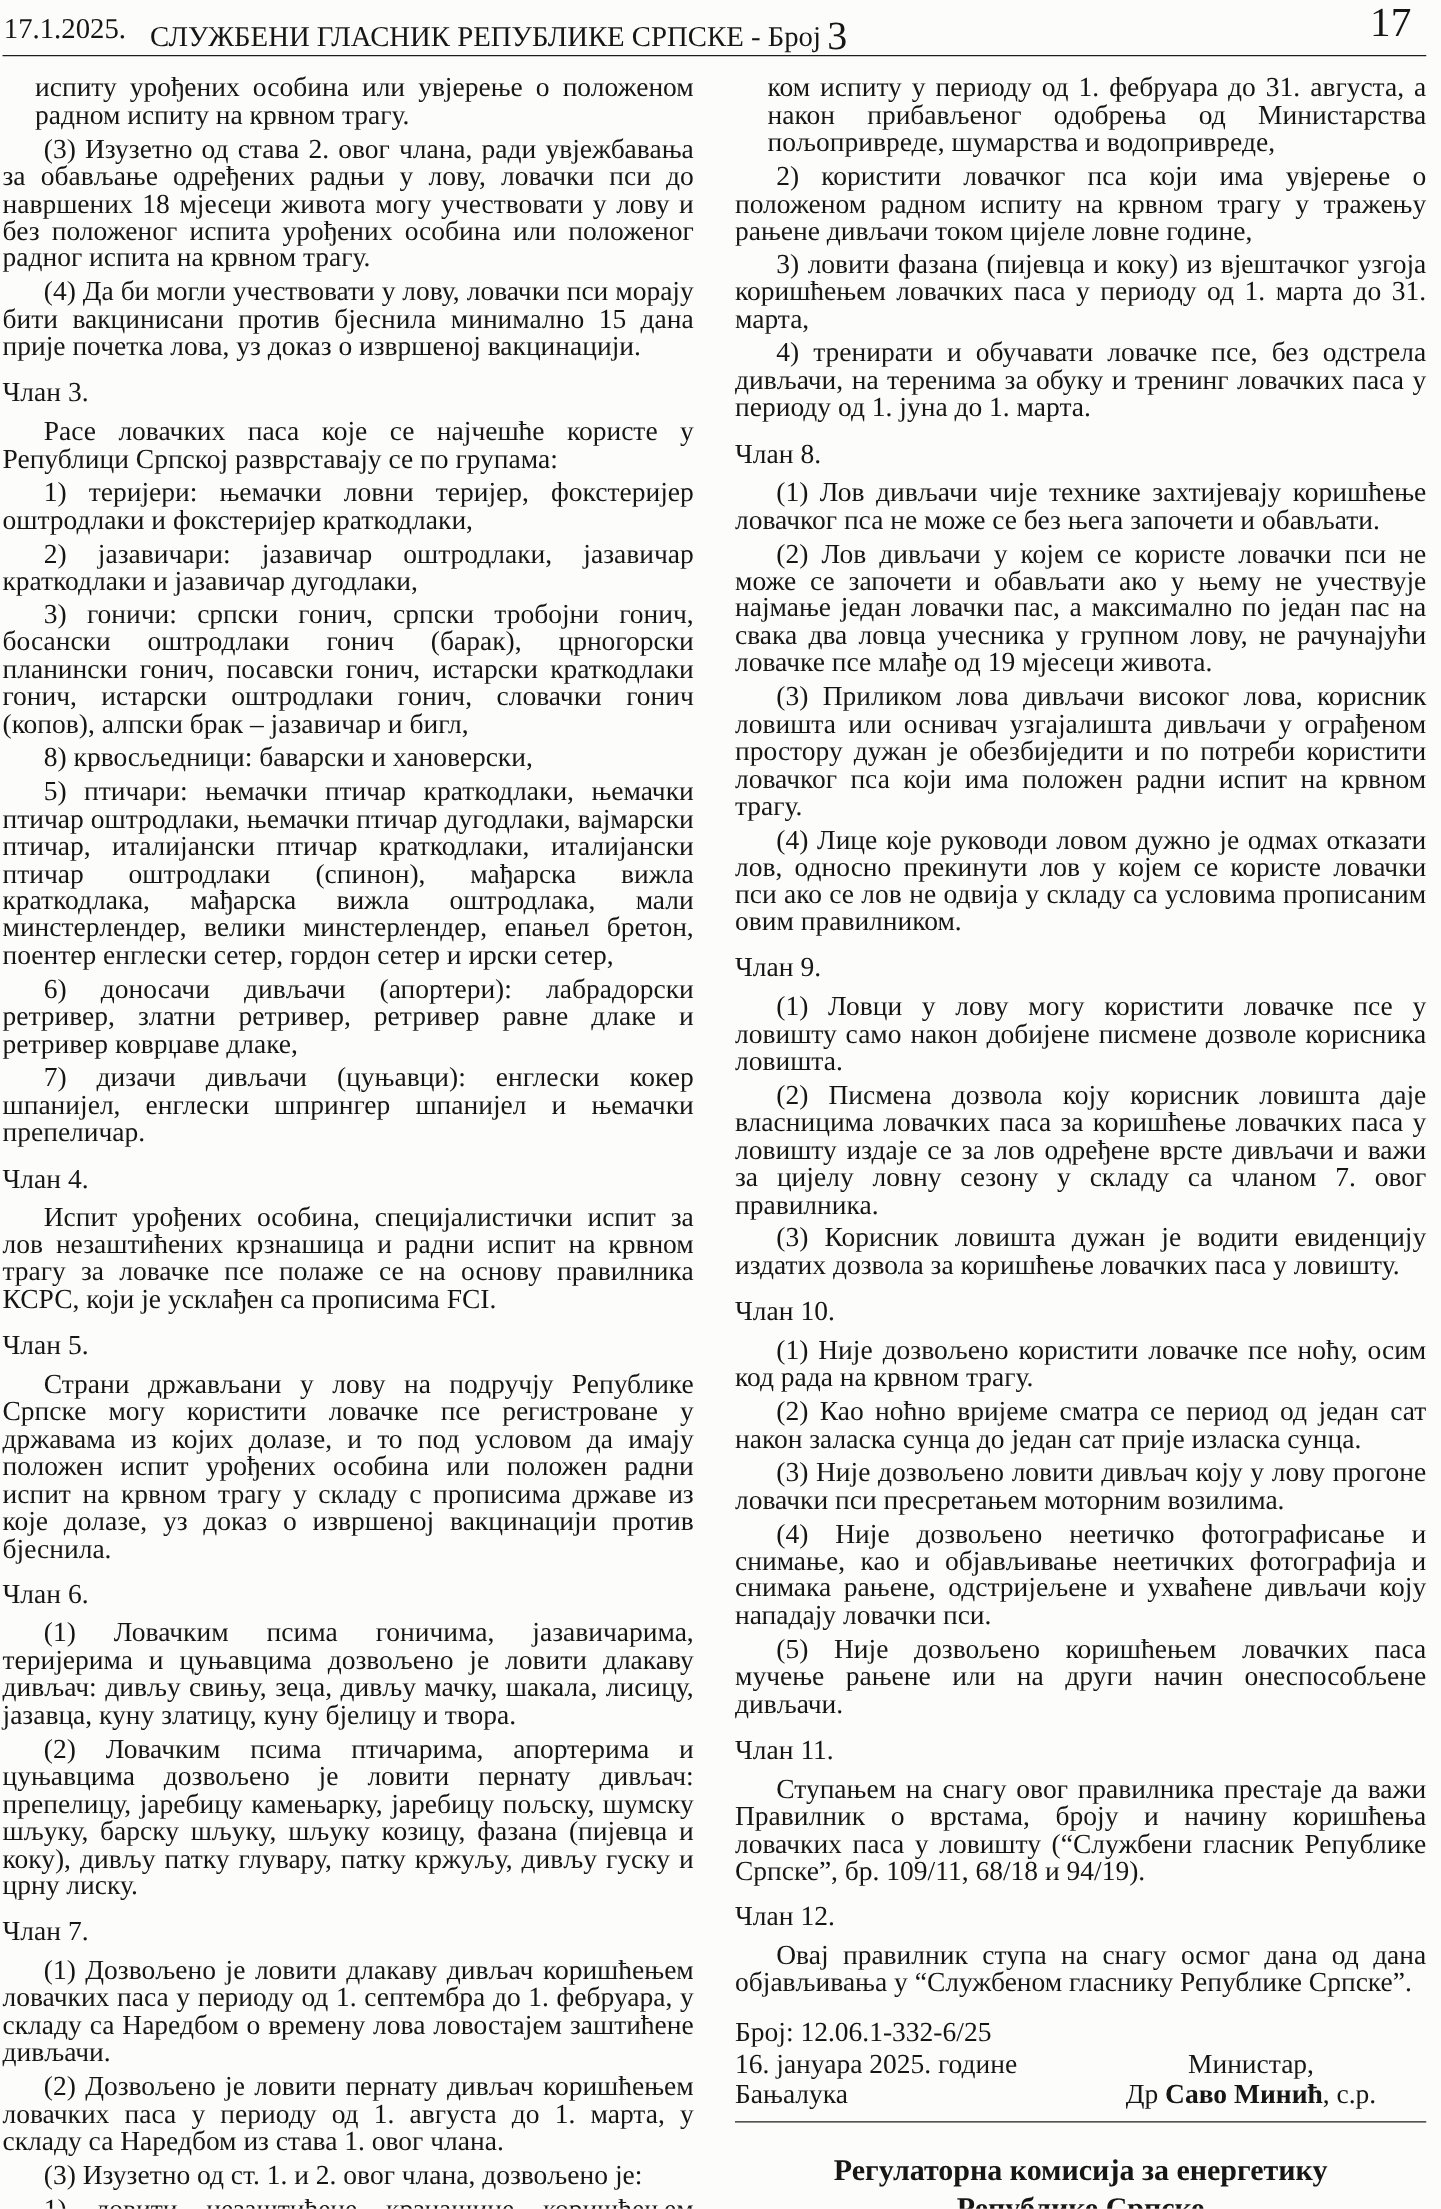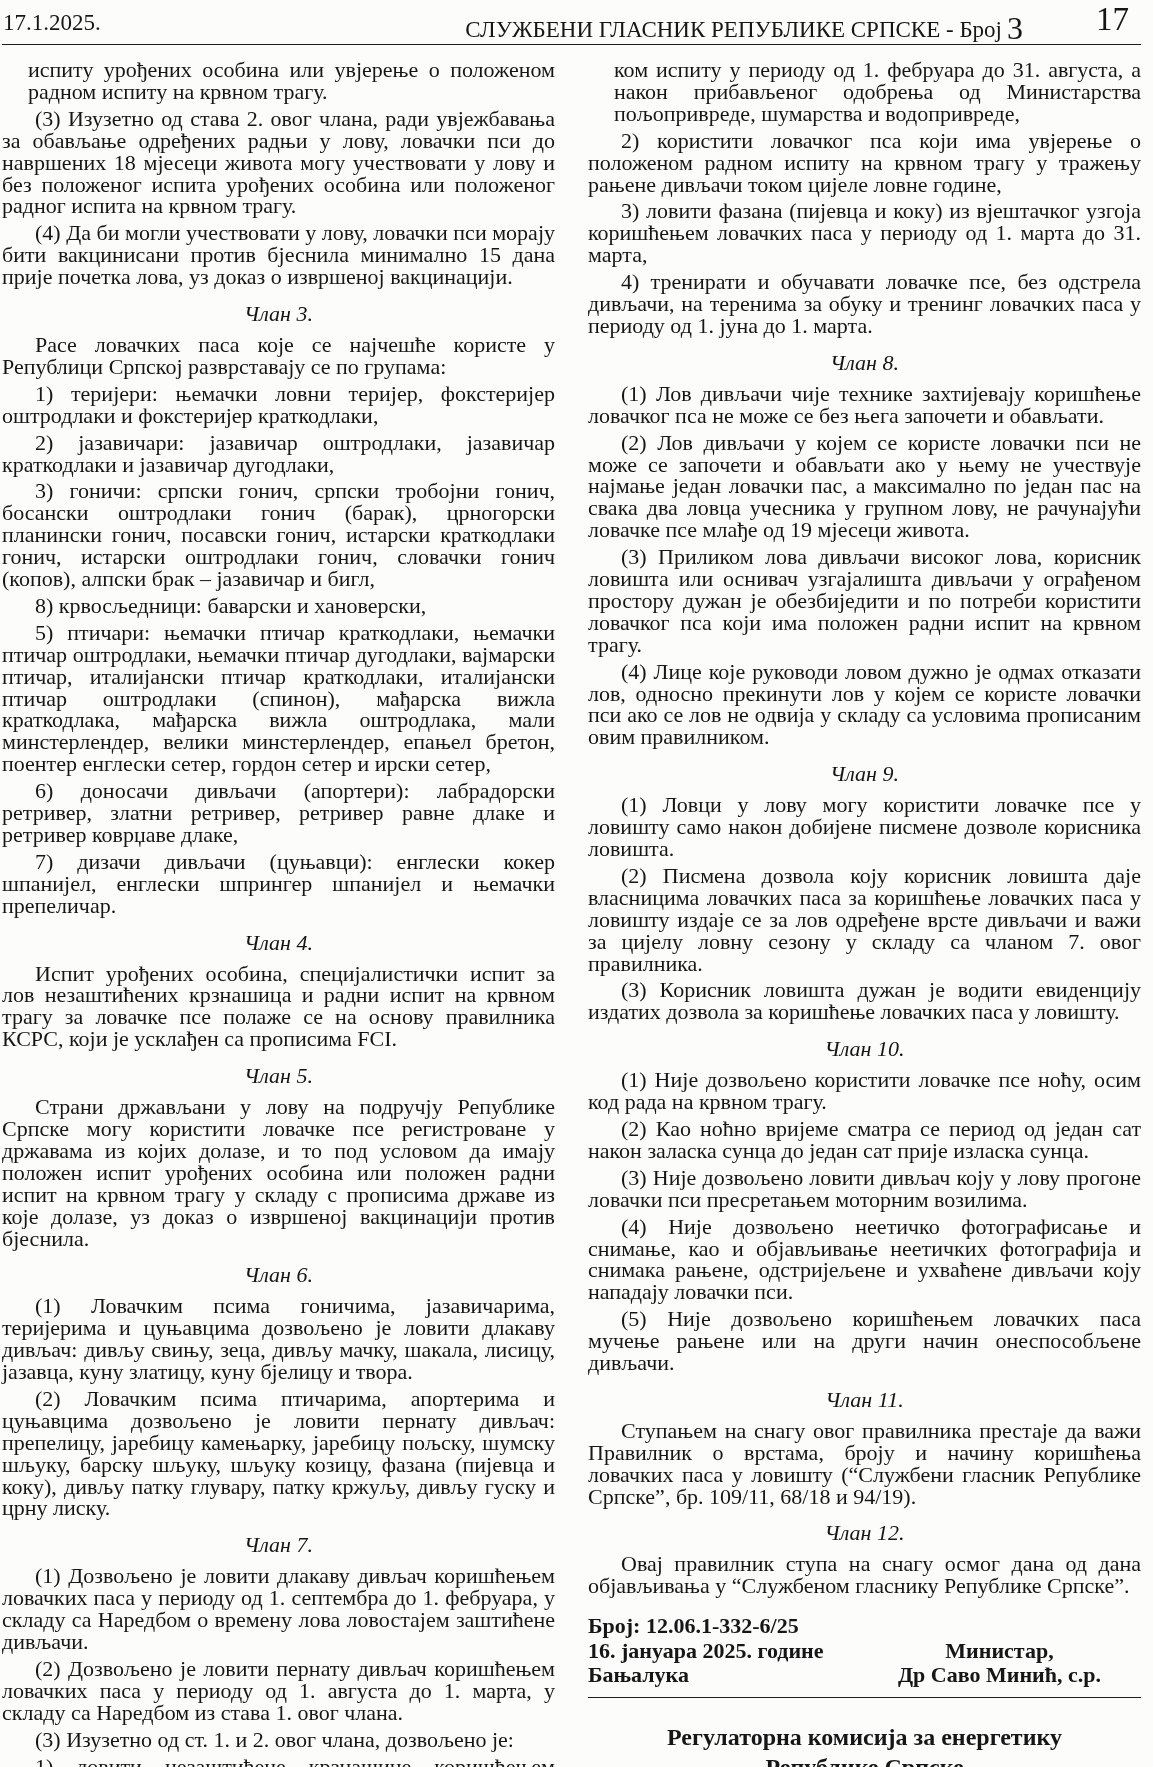--- a/index.html
+++ b/index.html
@@ -6,32 +6,32 @@
   body{
     width:1153px;height:1767px;
     background:#fcfcfa;color:#161616;
     font-family:"Liberation Serif", serif;
     overflow:hidden;
   }
   .page{position:relative;width:1153px;height:1767px;}
   
   .header{position:relative;height:46px;}
   .header-date{position:absolute;left:3px;top:10px;font-size:23px;text-align:center;}
-  .header-title{position:absolute;left:120px;right:130px;top:10px;text-align:right;font-size:23px;white-space:nowrap;}
+  .header-title{position:absolute;left:120px;right:130px;top:10px;text-align:left;font-size:23px;white-space:nowrap;}
   .issue-number{font-size:32px;margin-left:5px;vertical-align:-2px;}
   .header-page{position:absolute;right:24px;top:1px;font-size:33px;}
   .header-rule{position:absolute;left:2px;right:12px;top:44px;border-top:1.7px solid #1d1d1d;}
   
   .columns{display:flex;gap:33px;padding:13px 12px 0 2px;}
   .col{width:553px;font-size:22px;line-height:21.9px;text-align:justify;}
   .para{margin:0 0 5px;text-indent:33px;}
   .para.no-indent{text-indent:0;margin-left:26px;}
-  .article-heading{font-size:22px;line-height:21.9px;font-weight:normal;text-align:center;margin:15px 0 9px;font-style:italic;}
+  .article-heading{font-size:22px;line-height:21.9px;font-weight:normal;margin:15px 0 9px;}
   
-  .signature{display:flex;justify-content:space-between;align-items:flex-end;margin:17px 0 0;text-align:left;font-weight:bold;}
+  .signature{display:flex;justify-content:space-between;align-items:flex-end;margin:17px 0 0;text-align:left;}
   .sig-left div{line-height:24.5px;}
   .sig-right{text-align:center;margin-right:40px;line-height:24.5px;}
   .col-rule{border-top:1.7px solid #1d1d1d;margin:9px 0 0;}
   .section-heading{font-size:24px;line-height:30px;font-weight:bold;text-align:center;margin:24px 30px 16px;}
 </style>
 </head>
 <body>
 
 <div class="page">
   <div class="header">

